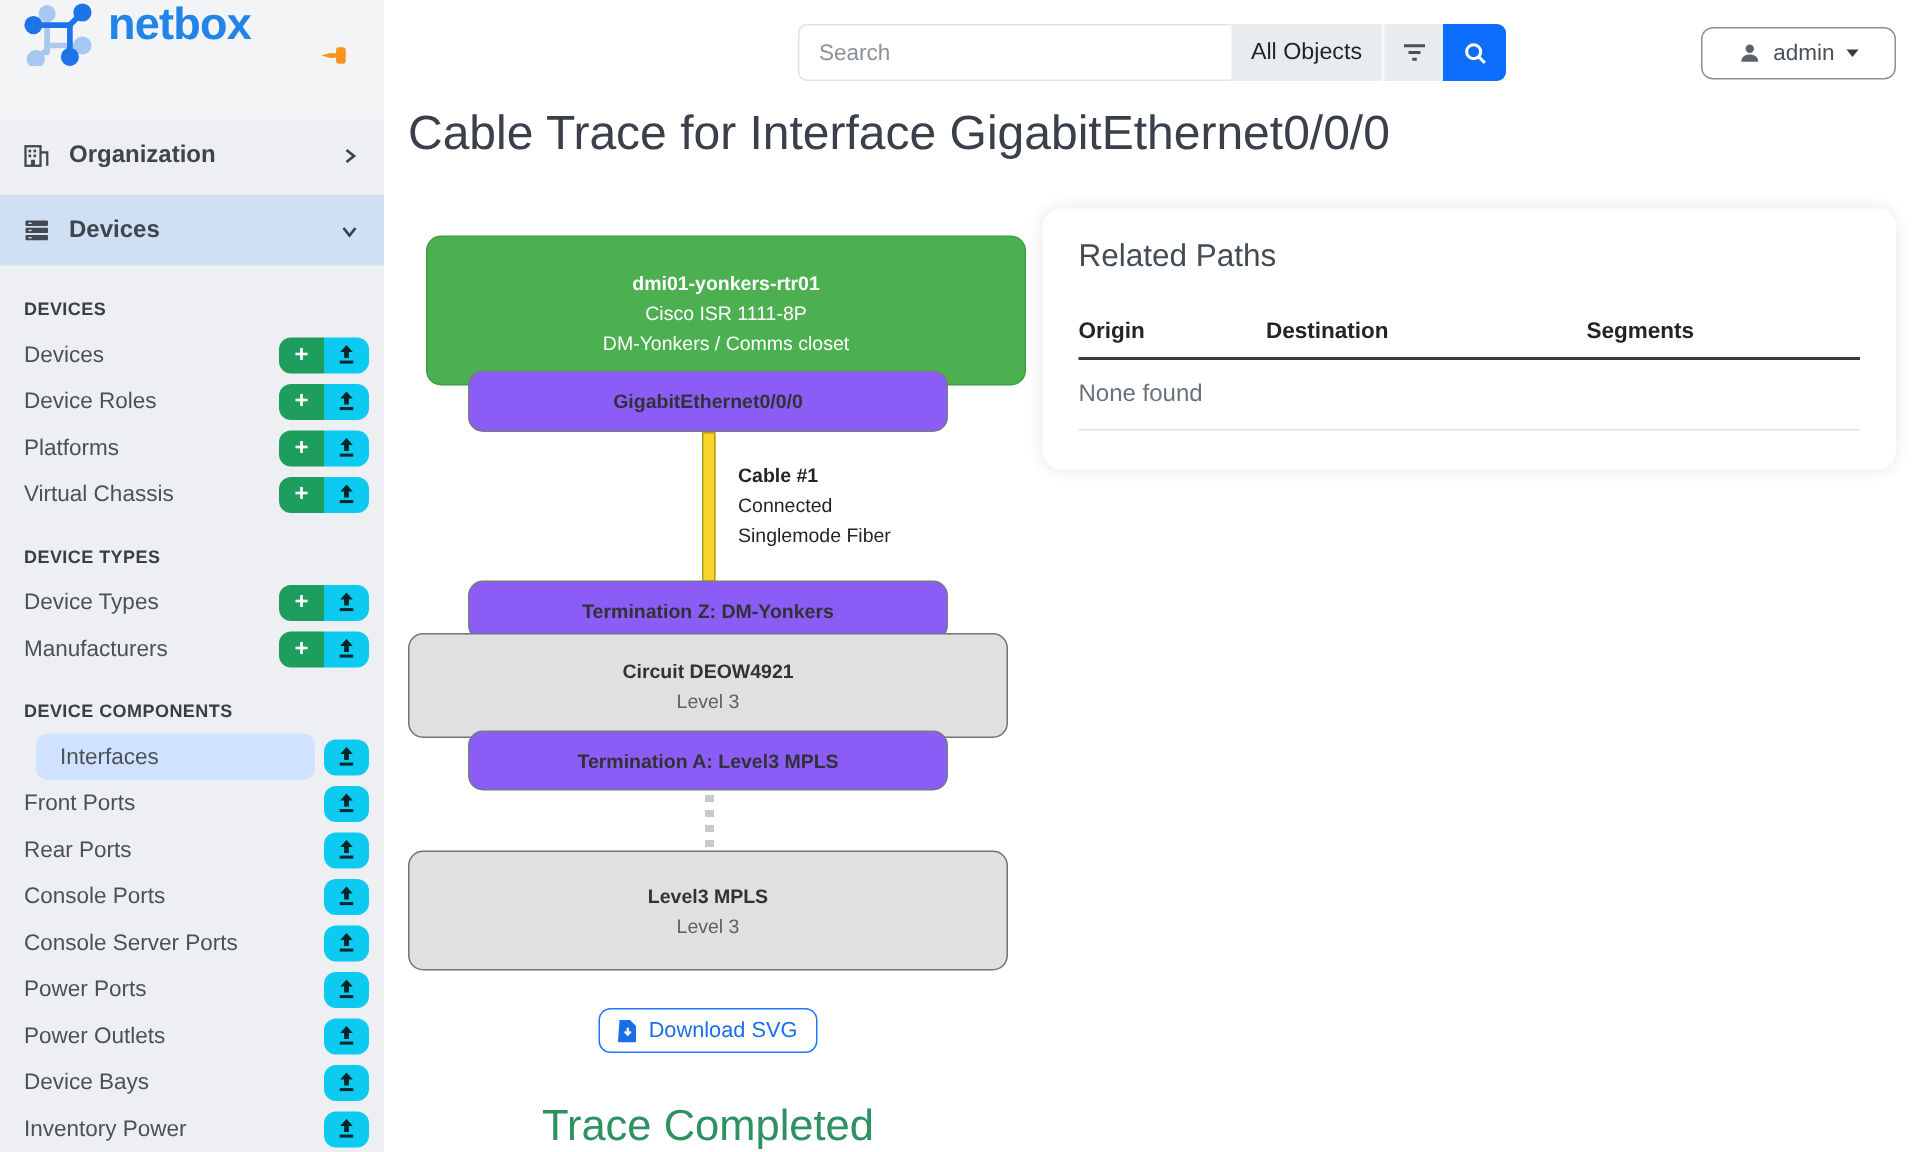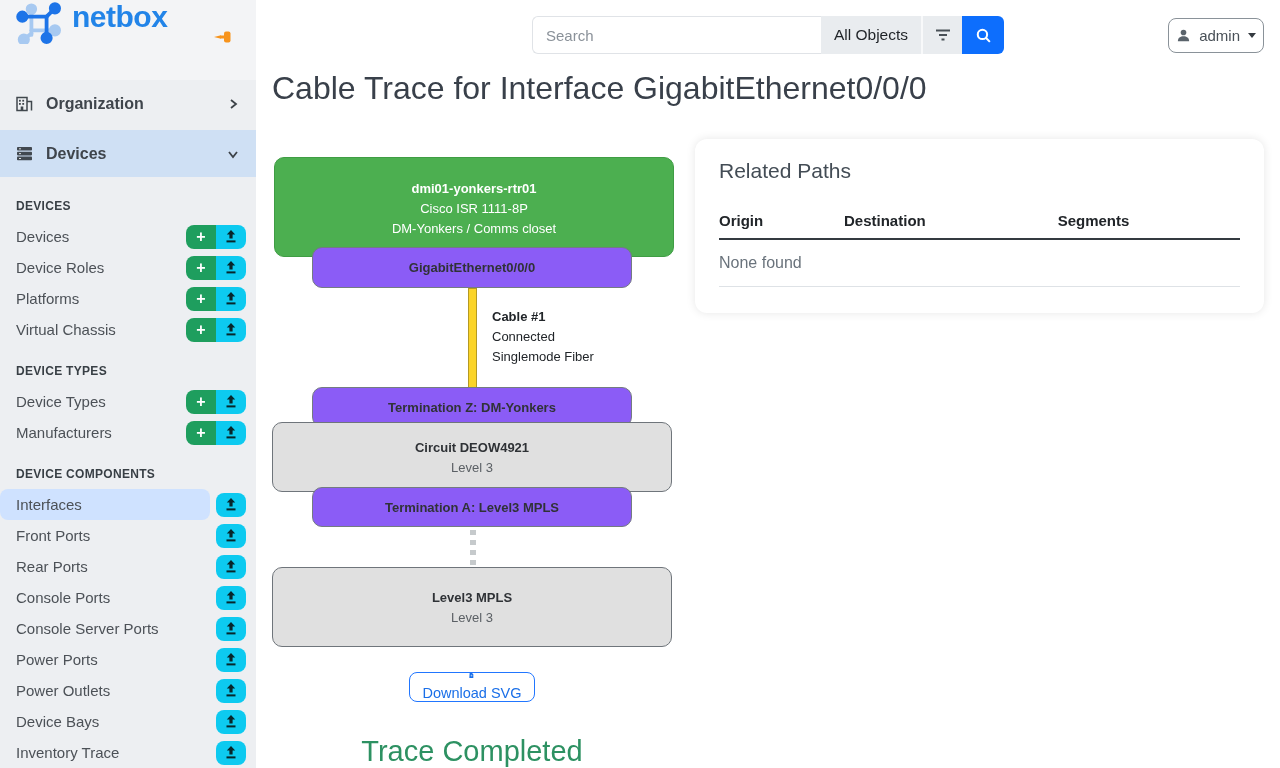--- a/index.html
+++ b/index.html
@@ -25,58 +25,58 @@
   .nav-group .grp-label{ flex:1; margin-left:12px; font-size:16px; font-weight:bold; color:#3f454c; }
   .section-title{ padding:19px 16px 8px; font-size:12px; font-weight:bold; color:#383f45; letter-spacing:.3px; }
   .side-item{ height:31px; display:flex; align-items:center; padding:0 10px 0 16px; font-size:15px; color:#4c5157; }
   .side-item .side-label{ flex:1; cursor:pointer; }
   .side-item.active{ background:#cfe2ff; border-radius:8px; margin-right:46px; }
   .btn-group{ display:flex; }
   .mini-btn{ width:30px; height:24px; border:none; display:flex; align-items:center; justify-content:center; cursor:pointer; }
   .btn-add{ background:var(--add-green); border-radius:8px 0 0 8px; color:#fff; font-size:16px; font-weight:bold; line-height:1; }
   .btn-import{ background:var(--import-cyan); border-radius:0 8px 8px 0; }
   .btn-import.solo{ border-radius:8px; }
-  .item-wrap{ position:relative; }
+  .item-wrap{ position:relative;padding-left:24px; }
   .item-wrap .abs-btn{ position:absolute; right:10px; top:3.5px; }
 
   
   .search-group{ position:absolute; left:532px; top:16px; height:38px; display:flex; }
   .search-input{ width:289px; height:38px; border:1px solid #e0e3e7; border-right:none; border-radius:6px 0 0 6px; padding:0 13px; font-size:15px; color:#495057; outline:none; font-family:"Liberation Sans",sans-serif;}
   .search-input::placeholder{ color:#8a9199; }
   .scope-btn{ width:100px; background:#e9ecef; border:none; font-size:15.5px; color:#1f2327; cursor:pointer; font-family:"Liberation Sans",sans-serif;}
   .filter-btn{ width:41px; background:#e9ecef; border:none; border-left:2px solid #f8f9fa; display:flex; align-items:center; justify-content:center; cursor:pointer; }
   .go-btn{ width:42px; background:var(--primary); border:none; border-radius:0 6px 6px 0; display:flex; align-items:center; justify-content:center; cursor:pointer; }
-  .user-btn{ position:absolute; right:16px; top:18px; height:35px; padding:0 7px; background:#fff; border:1px solid #8a9299; border-radius:8px; display:flex; align-items:center; gap:8px; font-size:15px; color:#495057; cursor:pointer; font-family:"Liberation Sans",sans-serif;}
+  .user-btn{ position:absolute; right:16px; top:18px; height:35px; padding:0 24px; background:#fff; border:1px solid #8a9299; border-radius:8px; display:flex; align-items:center; gap:8px; font-size:15px; color:#495057; cursor:pointer; font-family:"Liberation Sans",sans-serif;}
   .caret{ width:0; height:0; border-left:4.5px solid transparent; border-right:4.5px solid transparent; border-top:5px solid #343a40; }
 
   
   .page-title{ position:absolute; left:272px; top:70px; font-size:32px; font-weight:400; color:#39404a; white-space:nowrap; }
 
   .trace{ position:absolute; left:272px; top:157px; width:400px; }
   .tbox{ position:absolute; border-radius:10px; text-align:center; font-size:13px; }
-  .device-box{ left:2px; top:0; width:400px; height:100px; background:var(--device-green); border:1px solid #3f9d44; color:#fff; padding-top:21px; line-height:20px; cursor:pointer;text-align:center; }
+  .device-box{ left:12px; top:0; width:400px; height:100px; background:var(--device-green); border:1px solid #3f9d44; color:#fff; padding-top:21px; line-height:20px; cursor:pointer;text-align:center; }
   .device-box .t-name{ font-weight:bold; }
   .slim-box{ left:40px; width:320px; height:41px; background:#8b5cf6; border:1px solid #747b81; display:flex; align-items:center; justify-content:center; font-weight:bold; color:#303237; cursor:pointer; }
   .iface-box{ top:90px; }
   .termz-box{ top:230px; height:40px; }
   .terma-box{ top:330px; height:40px; }
   .node-box{ left:0; width:400px; background:#e0e0e0; border:1px solid #6f757b; line-height:20px; cursor:pointer; }
   .circuit-box{ top:265px; height:70px; padding-top:15px; }
   .farend-box{ top:410px; height:80px; padding-top:20px; }
   .node-box .t-name{ font-weight:bold; color:#2f3236; }
   .node-box .t-sub, .device-box .t-sub{ }
   .node-box .t-sub{ color:#5b6065; }
   .cable-line{ position:absolute; left:196px; top:131px; width:9px; height:100px; background:var(--cable-yellow); border:1px solid #b59a23; }
   .cable-labels{ position:absolute; left:220px; top:150px; text-align:left; font-size:13px; color:#212529; line-height:20px; }
   .cable-labels .c-name{ font-weight:bold; }
   .dash-line{ position:absolute; left:198px; top:373px; width:6px; height:36px;
     background:repeating-linear-gradient(to bottom, #c6cacc 0 5px, transparent 5px 10px); }
 
   .dl-row{ position:absolute; left:272px; top:672px; width:400px; display:flex; justify-content:center; }
-  .dl-btn{ height:30px; padding:0 12px; background:#fff; border:1px solid #2176ff; border-radius:8px; color:#1a6fe8; font-size:14.5px; display:flex; align-items:center; gap:7px; cursor:pointer; font-family:"Liberation Sans",sans-serif;flex-direction:column;}
+  .dl-btn{ height:30px; padding:0 12px; background:#fff; border:1px solid #2176ff; border-radius:8px; color:#1a6fe8; font-size:14.5px; display:flex; align-items:center; gap:7px; cursor:pointer; font-family:"Liberation Sans",sans-serif;}
   .trace-status{ position:absolute; left:272px; top:735px; width:400px; text-align:center; font-size:29px; color:var(--success-green); }
 
   
   .card{ position:absolute; left:695px; top:139px; width:569px; background:#fff; border-radius:12px; box-shadow:0 0 10px rgba(0,0,0,.10); padding:20px 24px 26px; }
   .card-title{ font-size:21px; font-weight:400; color:#434c55; }
   .paths-table{ width:100%; border-collapse:collapse; margin-top:21px; }
   .paths-table th{ text-align:left; font-size:15px; color:#212529; padding:8px 0 9px; border-bottom:2px solid #343a40; }
   .paths-table td{ font-size:16px; color:#6a737c; padding:14px 0; border-bottom:1px solid #dee2e6; }
 </style>
 </head>
@@ -326,21 +326,21 @@
     <span class="side-label">Device Bays</span>
     <button class="mini-btn btn-import solo">
       <svg width="12" height="13" viewBox="0 0 12 13" fill="#07262b">
         <path d="M6 0 L10.2 4.6 H7.6 V8.6 H4.4 V4.6 H1.8 Z"></path>
           <rect x="1.5" y="10.4" width="9" height="2"></rect>
       </svg>
     </button>
   </div>
 
   <div class="side-item">
-    <span class="side-label">Inventory Trace</span>
+    <span class="side-label">Inventory Power</span>
     <button class="mini-btn btn-import solo">
       <svg width="12" height="13" viewBox="0 0 12 13" fill="#07262b">
         <path d="M6 0 L10.2 4.6 H7.6 V8.6 H4.4 V4.6 H1.8 Z"></path>
           <rect x="1.5" y="10.4" width="9" height="2"></rect>
       </svg>
     </button>
   </div>
 
 </div>
 

